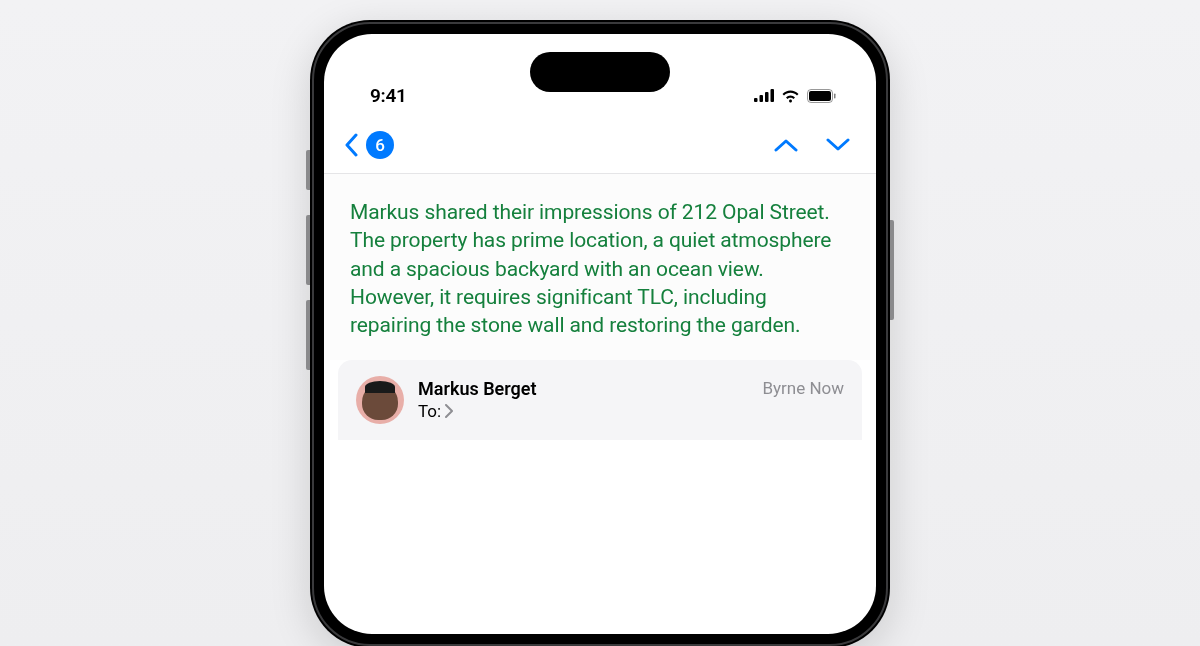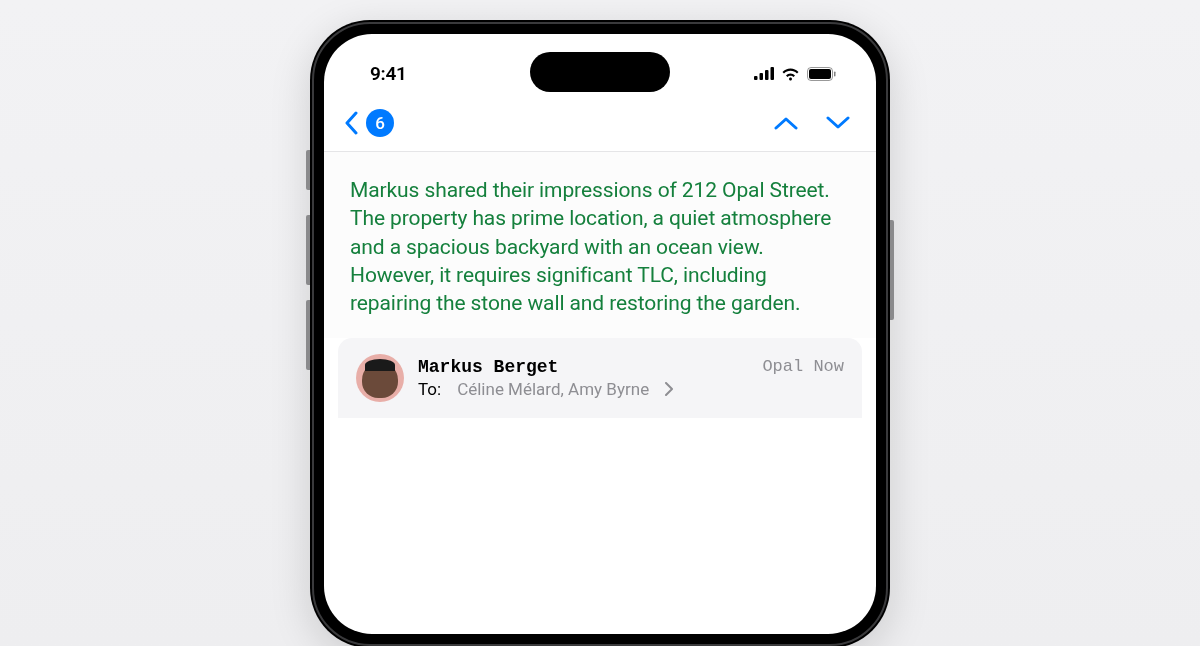--- a/index.html
+++ b/index.html
@@ -88,20 +88,21 @@
       background: #000;
       border-radius: 20px;
       z-index: 10;
     }
     .status-bar {
       display: flex;
       justify-content: space-between;
       align-items: center;
       padding: 24px 40px 10px 46px;
       height: 65px;
+      margin-top: 22px;
     }
     .status-time {
       font-size: 19px;
       font-weight: 600;
       letter-spacing: -0.3px;
     }
     .status-icons {
       display: flex;
       align-items: center;
       gap: 7px;
@@ -213,36 +214,35 @@
       background: #1a1a1a;
       border-radius: 50% 50% 0 0;
     }
     .sender-info {
       flex: 1;
       min-width: 0;
     }
     .sender-row {
       display: flex;
       justify-content: space-between;
-      align-items: center;
-      font-family: Liberation Mono, monospace;
+      align-items: flex-start;
     }
     .sender-name {
       font-size: 18px;
       font-weight: 600;
       color: #000;
     }
     .timestamp {
       font-size: 17px;
       color: #8e8e93;
     }
     .recipients-row {
       display: flex;
       align-items: center;
-      gap: 16px;
+      gap: 4px;
       margin-top: 2px;
     }
     .to-label {
       font-size: 17px;
       color: #000;
     }
     .recipients {
       font-size: 17px;
       color: #8e8e93;
     }
@@ -305,25 +305,24 @@
       <div class="summary-text">Markus shared their impressions of 212 Opal Street. The property has prime location, a quiet atmosphere and a spacious backyard with an ocean view. However, it requires significant TLC, including repairing the stone wall and restoring the garden.</div>
     </div>
 
     <div class="sender-card">
       <div class="avatar">
         <div class="avatar-face"></div>
       </div>
       <div class="sender-info">
         <div class="sender-row">
           <div class="sender-name">Markus Berget</div>
-          <div class="timestamp">Opal Now</div>
+          <div class="timestamp">Byrne Now</div>
         </div>
         <div class="recipients-row">
           <span class="to-label">To:</span>
-          <span class="recipients">Céline Mélard, Amy Byrne</span>
           <svg class="chevron-right" width="8" height="14" viewBox="0 0 8 14">
             <path d="M1 1 L7 7 L1 13" stroke="currentColor" stroke-width="2" fill="none" stroke-linecap="round" stroke-linejoin="round"></path>
           </svg>
         </div>
       </div>
     </div>
 
   </div>
 </div>
 

